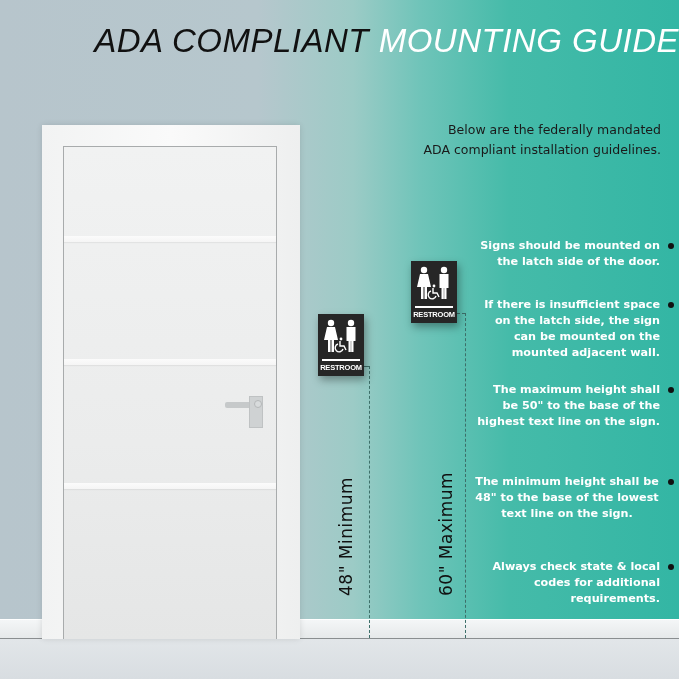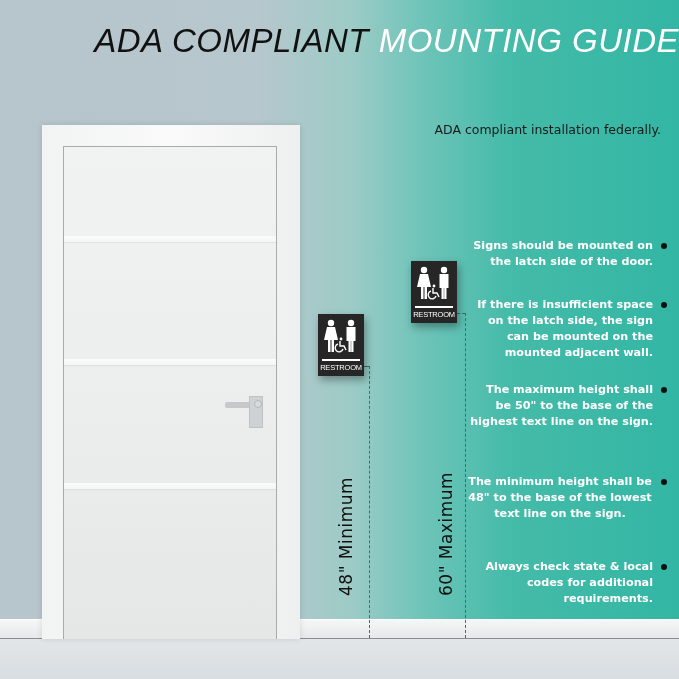--- a/index.html
+++ b/index.html
@@ -17,21 +17,21 @@
     }
     .title .dark { color: #111; }
     .title .light { color: #ffffff; }
 
     .intro {
       position: absolute; right: 18px; top: 120px; width: 260px;
       text-align: right; font-size: 12.5px; line-height: 20px; color: #1a1a1a;
       font-family: "DejaVu Sans", sans-serif;
     }
     .bullet {
-      position: absolute; right: 12px; width: 200px;
+      position: absolute; right: 5px; width: 200px;
       text-align: right; color: #ffffff; font-size: 11.2px; line-height: 16px;
       font-weight: bold; padding-right: 14px;
     }
     .bullet .dot {
       position: absolute; right: 0; top: 5px; width: 6px; height: 6px;
       border-radius: 50%; background: #111;
     }
 
     
     .baseboard {
@@ -76,21 +76,21 @@
 
     
     .sign {
       position: absolute; background: #262626; color: #fff;
       box-shadow: 2px 4px 8px rgba(0,0,0,0.35);
     }
     .sign .figures { position: absolute; left: 0; top: 4px; width: 100%; height: 38px; }
     .sign .rule { position: absolute; left: 4px; right: 4px; height: 2px; background: #fff; }
     .sign .label {
       position: absolute; left: 0; width: 100%; text-align: center;
-      font-family: "Liberation Sans", sans-serif; font-weight: normal;
+      font-family: "Liberation Sans", sans-serif; font-weight: bold;
       font-size: 7.5px; letter-spacing: -0.2px;
     }
     .sign-low { left: 318px; top: 314px; width: 46px; height: 62px; }
     .sign-high { left: 411px; top: 261px; width: 46px; height: 62px; }
 
     .dash-v { position: absolute; width: 0; border-left: 1.5px dashed #3d6f69; }
     .dash-h { position: absolute; height: 0; border-top: 1.5px dashed #3d6f69; }
 
     .vlabel {
       position: absolute; transform-origin: left top; transform: rotate(-90deg);
@@ -99,21 +99,22 @@
     }
   </style>
 </head>
 <body>
 
 <div class="title">
   <span class="dark">ADA COMPLIANT </span><span class="light">MOUNTING GUIDE</span>
 </div>
 
 <div class="intro">
-  <div>ADA compliant installation federally.</div>
+  <div>Below are the federally mandated</div>
+  <div>ADA compliant installation guidelines.</div>
 </div>
 
 <div class="baseboard"></div>
 <div class="floor"></div>
 
 <div class="door-frame"></div>
 <div class="door-leaf">
   <div class="door-groove" style="top:89px;"></div>
   <div class="door-groove" style="top:212px;"></div>
   <div class="door-groove" style="top:336px;"></div>

